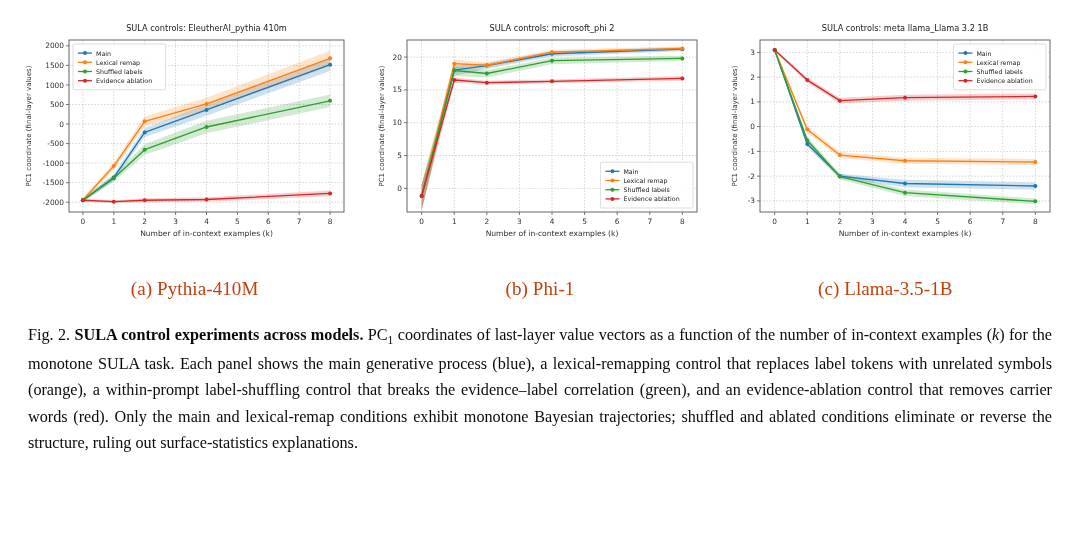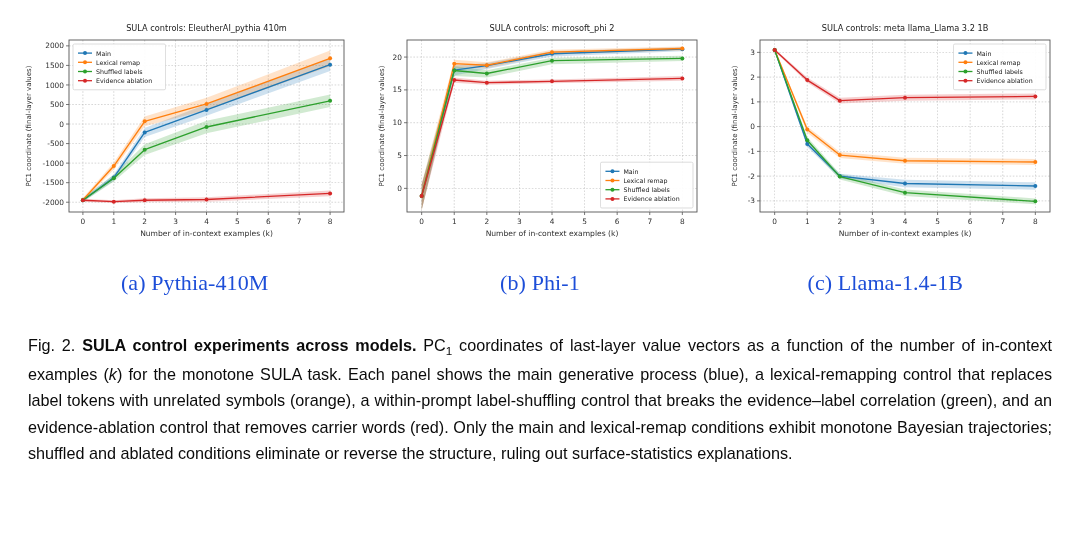--- a/index.html
+++ b/index.html
@@ -7,28 +7,28 @@
     width:1080px;height:556px;background:#ffffff;
     font-family:"Liberation Serif",serif;color:#101010;
     overflow:hidden;
   }
   .figure-wrap{width:1080px;height:556px;position:relative;box-sizing:border-box;}
   .panels-row{display:flex;justify-content:space-between;align-items:center;
     padding:18px 22px 0 22px;box-sizing:border-box;}
   .panel{display:flex;flex-direction:column;align-items:center;}
   .panel-plot{display:block;}
   .subcaption{
-    font-family:"Liberation Serif",serif;font-size:22px;color:#1d4ed8;
-    margin-top:20px;letter-spacing:0.1px;
+    font-family:"Liberation Serif",serif;font-size:19px;color:#c2410c;
+    margin-top:28px;letter-spacing:0.1px;
   }
   .subcaption-row{display:flex;padding:0 22px;box-sizing:border-box;}
   .sc-cell{display:flex;justify-content:center;}
   .caption{
-    padding:0 28px 0 28px;margin-top:36px;box-sizing:border-box;
-    font-family:Liberation Sans, sans-serif;font-size:16.2px;line-height:1.62;
+    padding:0 28px 0 28px;margin-top:22px;box-sizing:border-box;
+    font-family:Liberation Serif, serif;font-size:16.2px;line-height:1.62;
     text-align:justify;color:#0b0b0b;
   }
   .caption b{font-weight:bold;}
   .caption i{font-style:italic;}
   .cap-sub{font-size:0.72em;vertical-align:sub;}
   svg text{font-family:"DejaVu Sans","Liberation Sans",sans-serif;}
 </style>
 </head>
 <body>
 
@@ -338,21 +338,21 @@
   </div>
 
   <div class="subcaption-row">
     <div class="sc-cell" style="width:33.33%">
       <span class="subcaption">(a) Pythia-410M</span>
     </div>
     <div class="sc-cell" style="width:33.33%">
       <span class="subcaption">(b) Phi-1</span>
     </div>
     <div class="sc-cell" style="width:33.33%">
-      <span class="subcaption">(c) Llama-1.4-1B</span>
+      <span class="subcaption">(c) Llama-3.5-1B</span>
     </div>
   </div>
 
   <div class="caption">
     <span>Fig. 2.</span>
     <b>SULA control experiments across models.</b><span> PC</span><span class="cap-sub">1</span><span> coordinates of last-layer value vectors as a function of the number of in-context examples (</span><i>k</i><span>) for the monotone SULA task. Each panel shows the main generative process (blue), a lexical-remapping control that replaces label tokens with unrelated symbols (orange), a within-prompt label-shuffling control that breaks the evidence–label correlation (green), and an evidence-ablation control that removes carrier words (red). Only the main and lexical-remap conditions exhibit monotone Bayesian trajectories; shuffled and ablated conditions eliminate or reverse the structure, ruling out surface-statistics explanations.</span>
   </div>
 
 </div>
 

